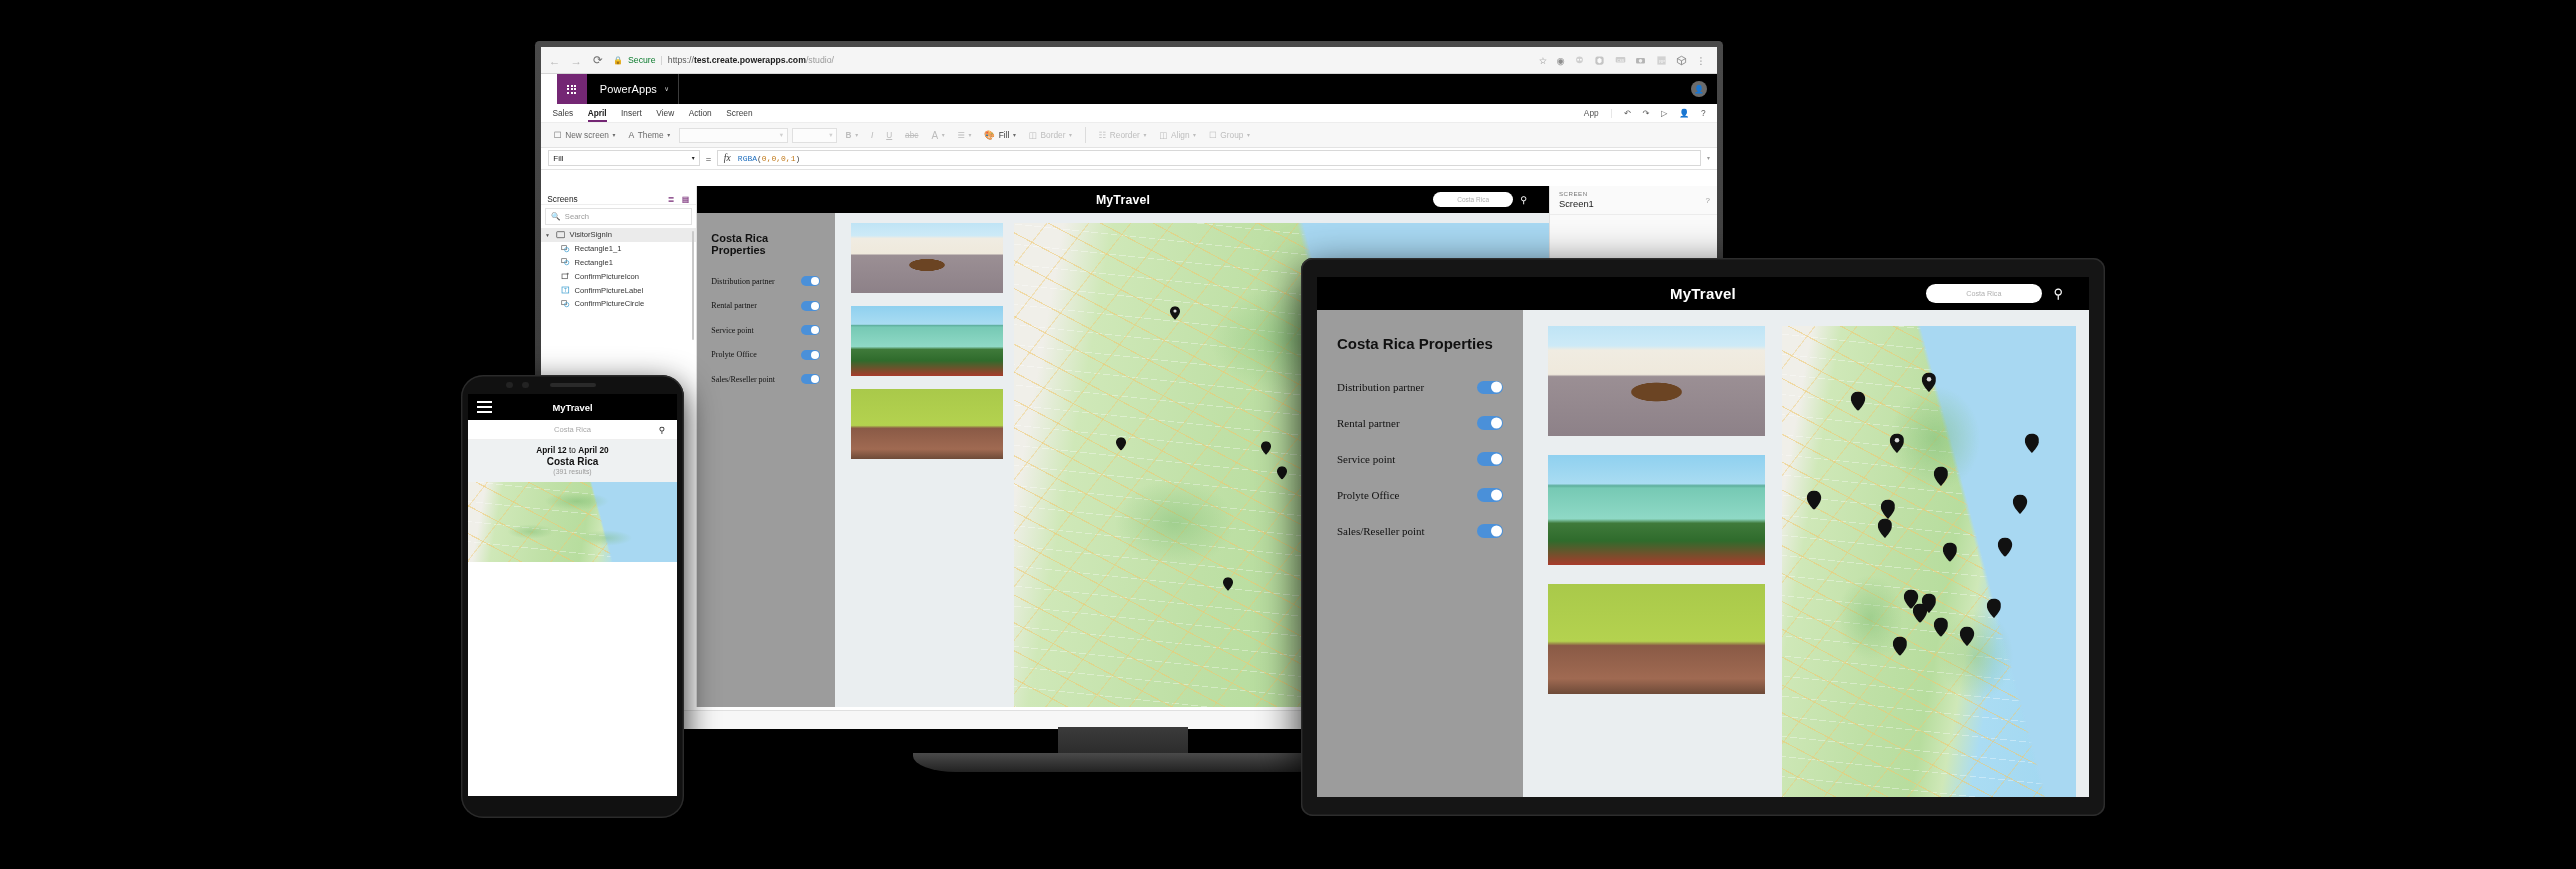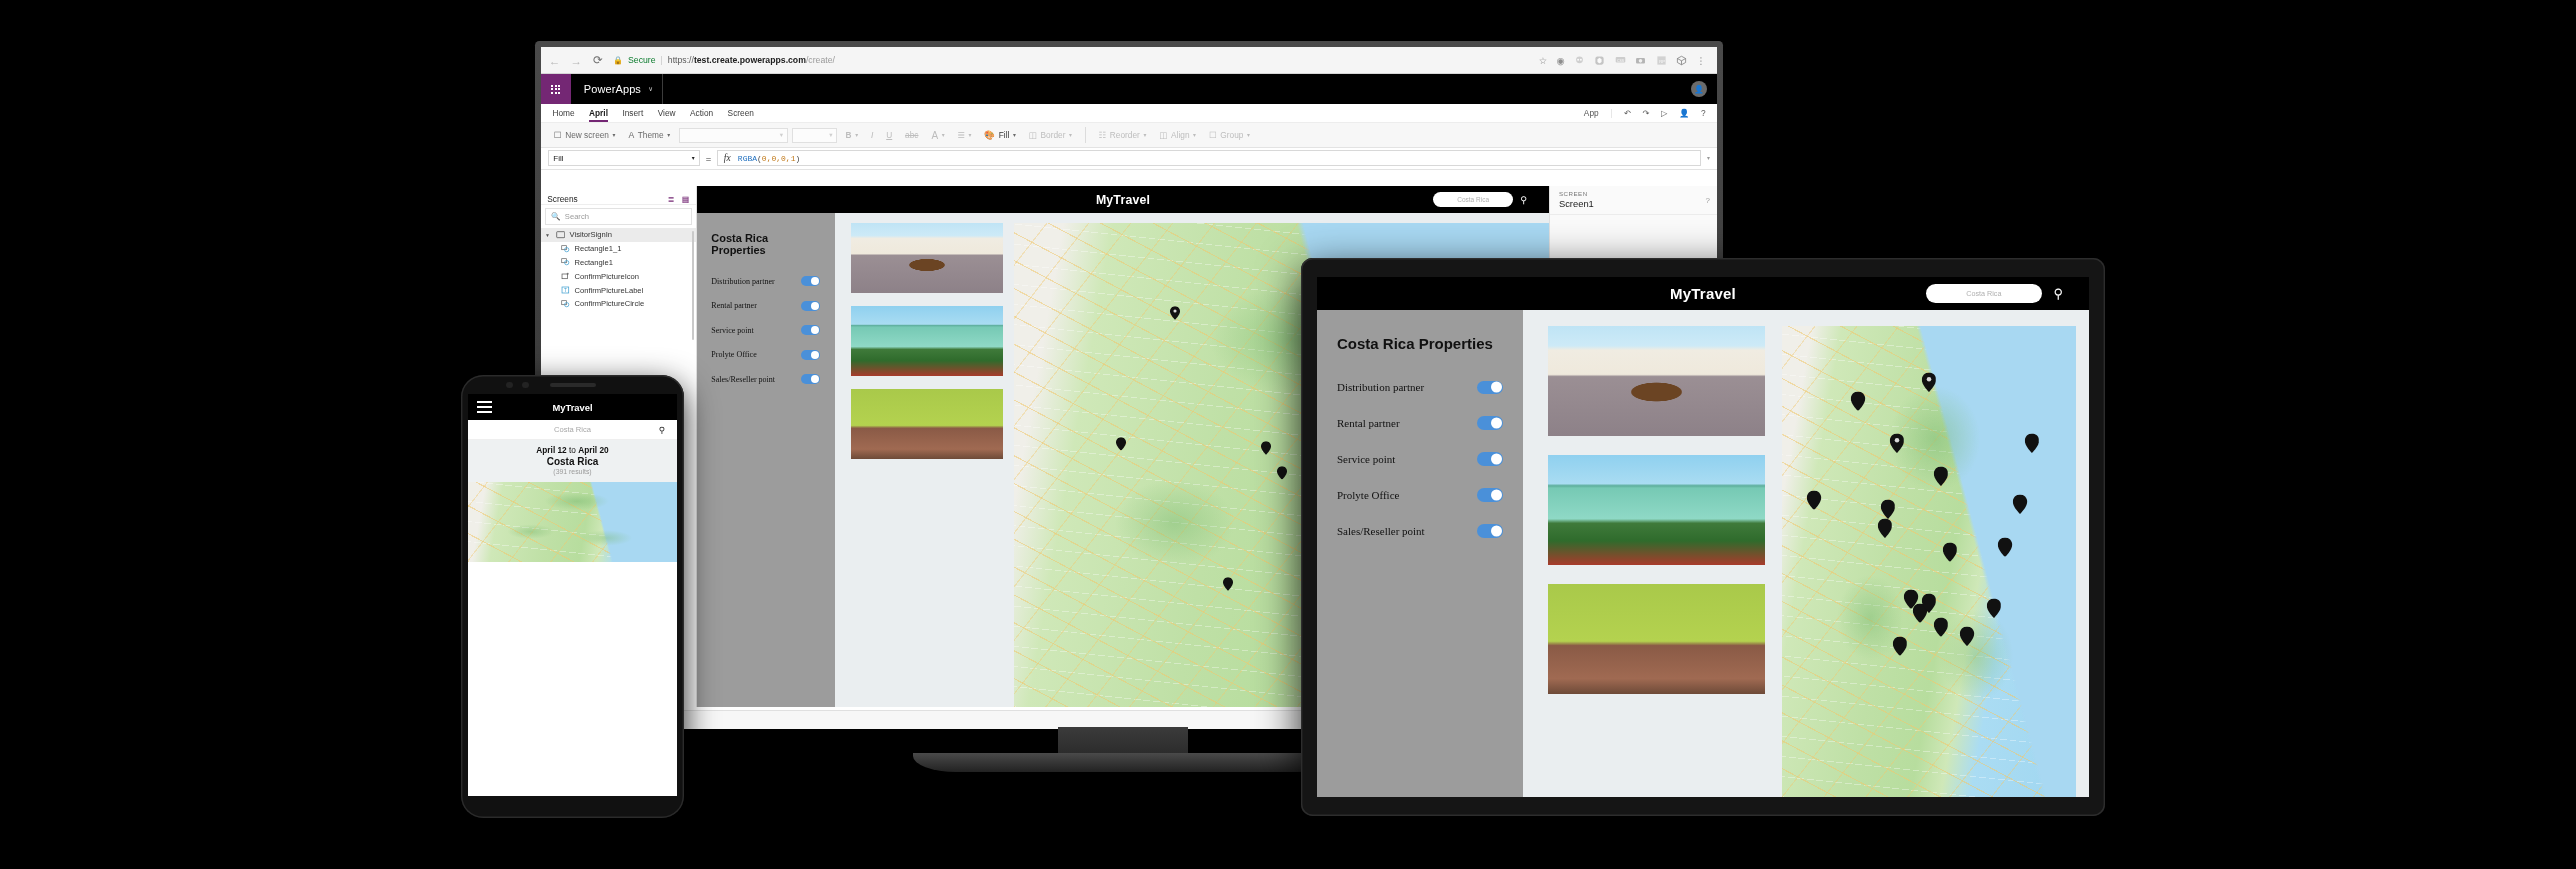--- a/index.html
+++ b/index.html
@@ -56,21 +56,21 @@
   .lock { color: #0b7b2e; font-size: 8px; }
   .secure { color: #0b7b2e; font-size: 8.7px; }
   .urlsep { color: #c8c8c8; }
   .url-host { color: #202020; font-weight: bold; }
   .url-proto { color: #5a5a5a; }
   .url-path { color: #9a9a9a; }
   .ext-icons { display: flex; align-items: center; gap: 9.4px; padding-right: 4.3px; color: #8d8d8d; font-size: 9.4px; }
   .ext-ic { width: 11px; height: 11px; opacity: .62; }
 
   
-  .pa-appbar { height: 30px; background: #000; display: flex; align-items: center; }
+  .pa-appbar { height: 30px; background: #000; display: flex; align-items: center; margin-left: 16px; }
   .waffle { width: 30px; height: 30px; background: #742774; display: flex;
     align-items: center; justify-content: center; flex: none; }
   .waffle-grid { display: grid; grid-template-columns: repeat(3,2.2px); gap: 1.4px; }
   .waffle-grid i { width: 2.2px; height: 2.2px; background: #fff; display: block; }
   .pa-brand { color: #fff; font-size: 11px; padding: 0 7.2px 0 13px; letter-spacing: 0.1px; }
   .pa-caret { color: #cfcfcf; font-size: 6.5px; }
   .pa-divider { width: 0.7px; height: 30px; background: #3c3c3c; margin-left: 8.7px; }
   .pa-right { margin-left: auto; display: flex; align-items: center; padding-right: 10px; }
   .avatar { width: 16px; height: 16px; border-radius: 50%; background: #6b6b6b;
     display: flex; align-items: center; justify-content: center; color: #e8e8e8; font-size: 8px; }
@@ -251,21 +251,21 @@
 
 
       <div class="omnibar">
         <span class="navbtn">←</span>
         <span class="navbtn">→</span>
         <span class="navbtn active">⟳</span>
         <div class="urlwrap">
           <span class="lock">🔒</span>
           <span class="secure">Secure</span>
           <span class="urlsep">|</span>
-          <span><span class="url-proto">https://</span><span class="url-host">test.create.powerapps.com</span><span class="url-path">/create/</span></span>
+          <span><span class="url-proto">https://</span><span class="url-host">test.create.powerapps.com</span><span class="url-path">/studio/</span></span>
         </div>
         <div class="ext-icons">
           <span>☆</span>
           <span>◉</span>
           <span class="ext-ic"><svg viewBox="0 0 16 16" width="11" height="11">
                 <circle cx="8" cy="7" r="5" fill="#b9b9b9"></circle>
                 <circle cx="6" cy="7" r="1.4" fill="#fff"></circle>
                 <circle cx="10" cy="7" r="1.4" fill="#fff"></circle>
               </svg></span>
           <span class="ext-ic"><svg viewBox="0 0 16 16" width="11" height="11">
@@ -308,21 +308,21 @@
         </div>
         <span class="pa-brand">PowerApps</span>
         <span class="pa-caret">∨</span>
         <span class="pa-divider"></span>
         <div class="pa-right">
           <span class="avatar">👤</span>
         </div>
       </div>
 
       <div class="pa-menubar">
-        <span class="pa-menu-item">Home</span>
+        <span class="pa-menu-item">Sales</span>
         <span class="pa-menu-item sel">April</span>
         <span class="pa-menu-item">Insert</span>
         <span class="pa-menu-item">View</span>
         <span class="pa-menu-item">Action</span>
         <span class="pa-menu-item">Screen</span>
         <span class="pa-right-min">
           <span>App</span>
           <span style="color:#ddd">|</span>
           <span>↶</span>
           <span>↷</span>

